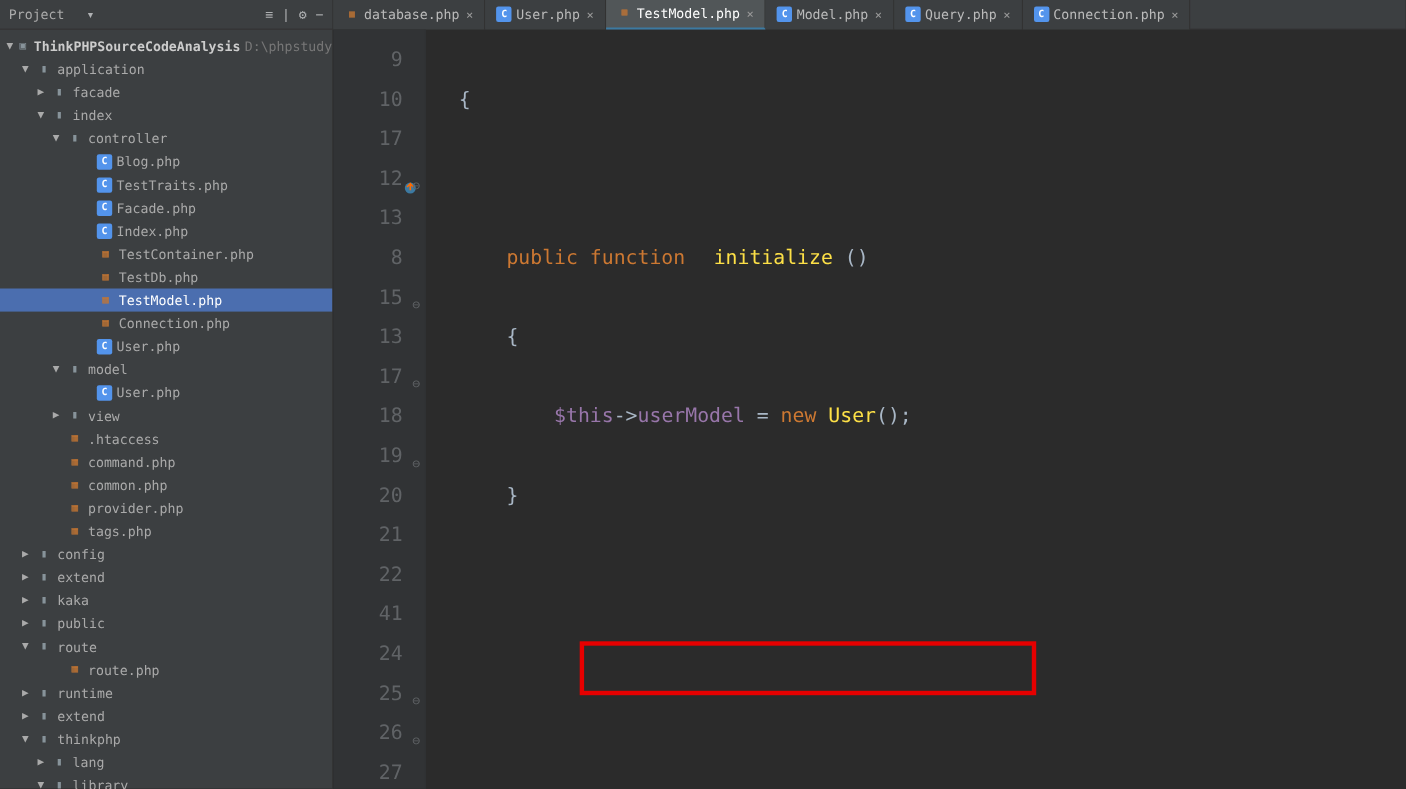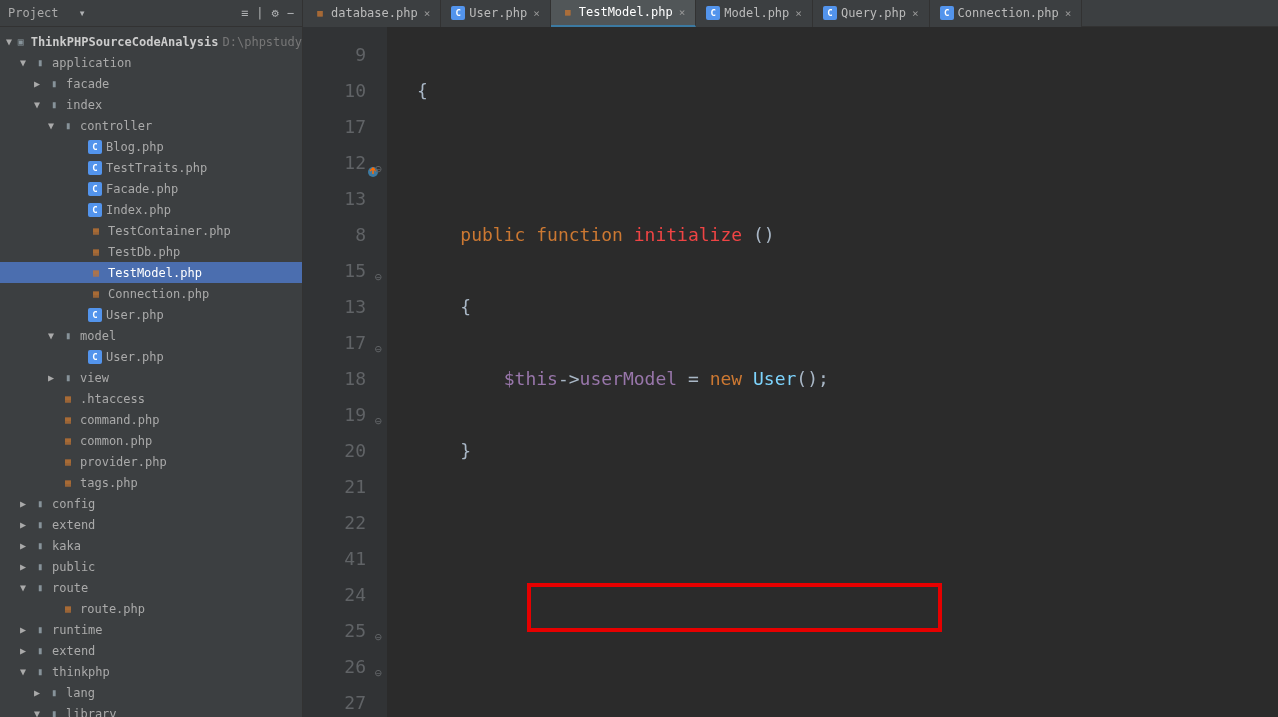--- a/index.html
+++ b/index.html
@@ -188,22 +188,22 @@
       padding-top: 10px;
       padding-left: 30px;
       line-height: 36px;
       position: relative;
       white-space: pre;
     }
     .code-line { height: 36px; }
     .c-punct { color: #a9b7c6; }
     .c-keyword { color: #cc7832; }
     .c-var { color: #9876aa; }
-    .c-func { color: #ef4444; }
-    .c-class { color: #7dd3fc; }
+    .c-func { color: #fde047; margin-left: 15px; }
+    .c-class { color: #fde047; }
     .c-op { color: #a9b7c6; }
     .c-arrow { color: #a9b7c6; }
     .highlight-box {
       position: absolute;
       border: 4px solid #e60000;
       left: 140px;
       top: 556px;
       width: 415px;
       height: 49px;
       pointer-events: none;

